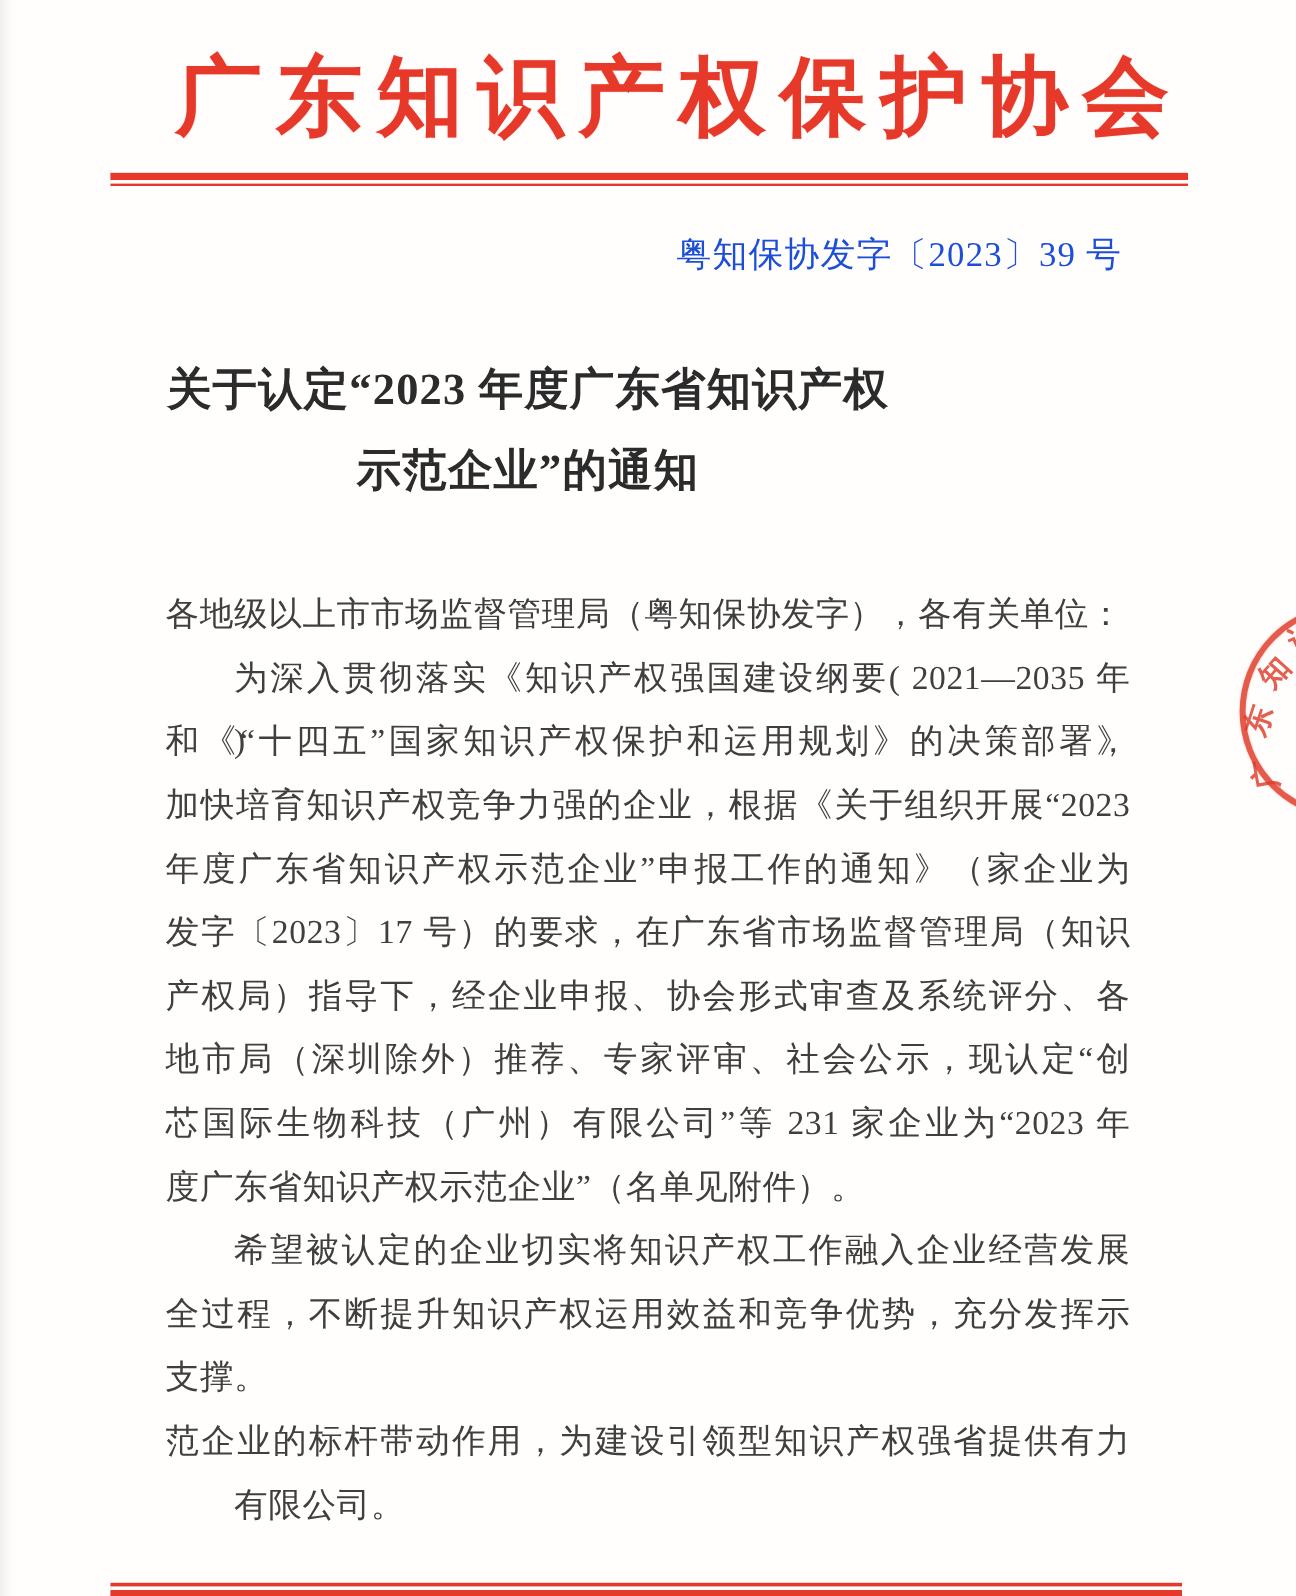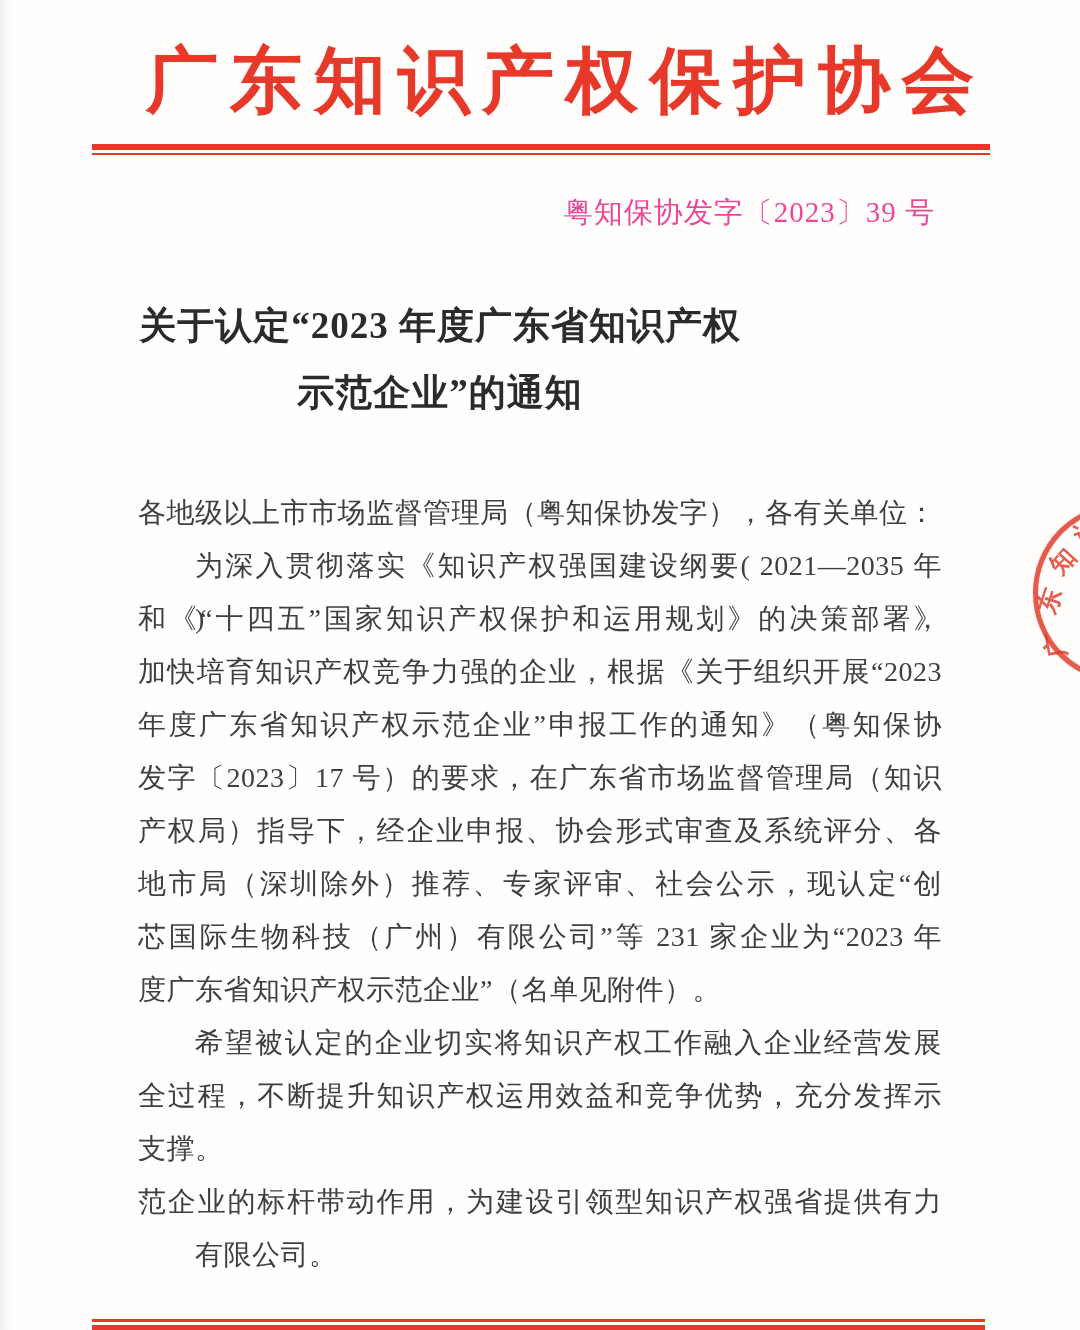--- a/index.html
+++ b/index.html
@@ -28,21 +28,21 @@
     white-space: nowrap;
     margin-left: 20px;
   }
   .head-rule { position: absolute; left: 92px; top: 144px; width: 898px; }
   .head-rule .thick { height: 6px; background: #e6392a; }
   .head-rule .gap   { height: 3px; }
   .head-rule .thin  { height: 2px; background: #e6392a; }
   
   .doc-number {
     position: absolute; top: 193px; right: 145px;
-    font-size: 29px; color: #ec4899; letter-spacing: 1px;
+    font-size: 29px; color: #1d4ed8; letter-spacing: 1px;
     white-space: nowrap;
   }
   
   .title {
     position: absolute; left: 0; top: 292px; width: 880px;
     text-align: center; color: #2b2b2b;
     font-size: 37px; font-weight: bold; line-height: 67px;
     letter-spacing: 1px;
   }
   
@@ -92,21 +92,21 @@
   <div class="title">
     <div>关于认定“2023 年度广东省知识产权</div>
     <div>示范企业”的通知</div>
   </div>
 
   <div class="body-text">
     <div class="body-line">各地级以上市市场监督管理局（粤知保协发字），各有关单位：</div>
     <div class="body-line fill indent">为深入贯彻落实《知识产权强国建设纲要( 2021—2035 年 )》</div>
     <div class="body-line fill">和《“十四五”国家知识产权保护和运用规划》的决策部署，</div>
     <div class="body-line fill">加快培育知识产权竞争力强的企业，根据《关于组织开展“2023</div>
-    <div class="body-line fill">年度广东省知识产权示范企业”申报工作的通知》（粤知保协</div>
+    <div class="body-line fill">年度广东省知识产权示范企业”申报工作的通知》（家企业为</div>
     <div class="body-line fill">发字〔2023〕17 号）的要求，在广东省市场监督管理局（知识</div>
     <div class="body-line fill">产权局）指导下，经企业申报、协会形式审查及系统评分、各</div>
     <div class="body-line fill">地市局（深圳除外）推荐、专家评审、社会公示，现认定“创</div>
     <div class="body-line fill">芯国际生物科技（广州）有限公司”等 231 家企业为“2023 年</div>
     <div class="body-line">度广东省知识产权示范企业”（名单见附件）。</div>
     <div class="body-line fill indent">希望被认定的企业切实将知识产权工作融入企业经营发展</div>
     <div class="body-line fill">全过程，不断提升知识产权运用效益和竞争优势，充分发挥示</div>
     <div class="body-line">支撑。</div>
     <div class="body-line fill">范企业的标杆带动作用，为建设引领型知识产权强省提供有力</div>
     <div class="body-line indent">有限公司。</div>

